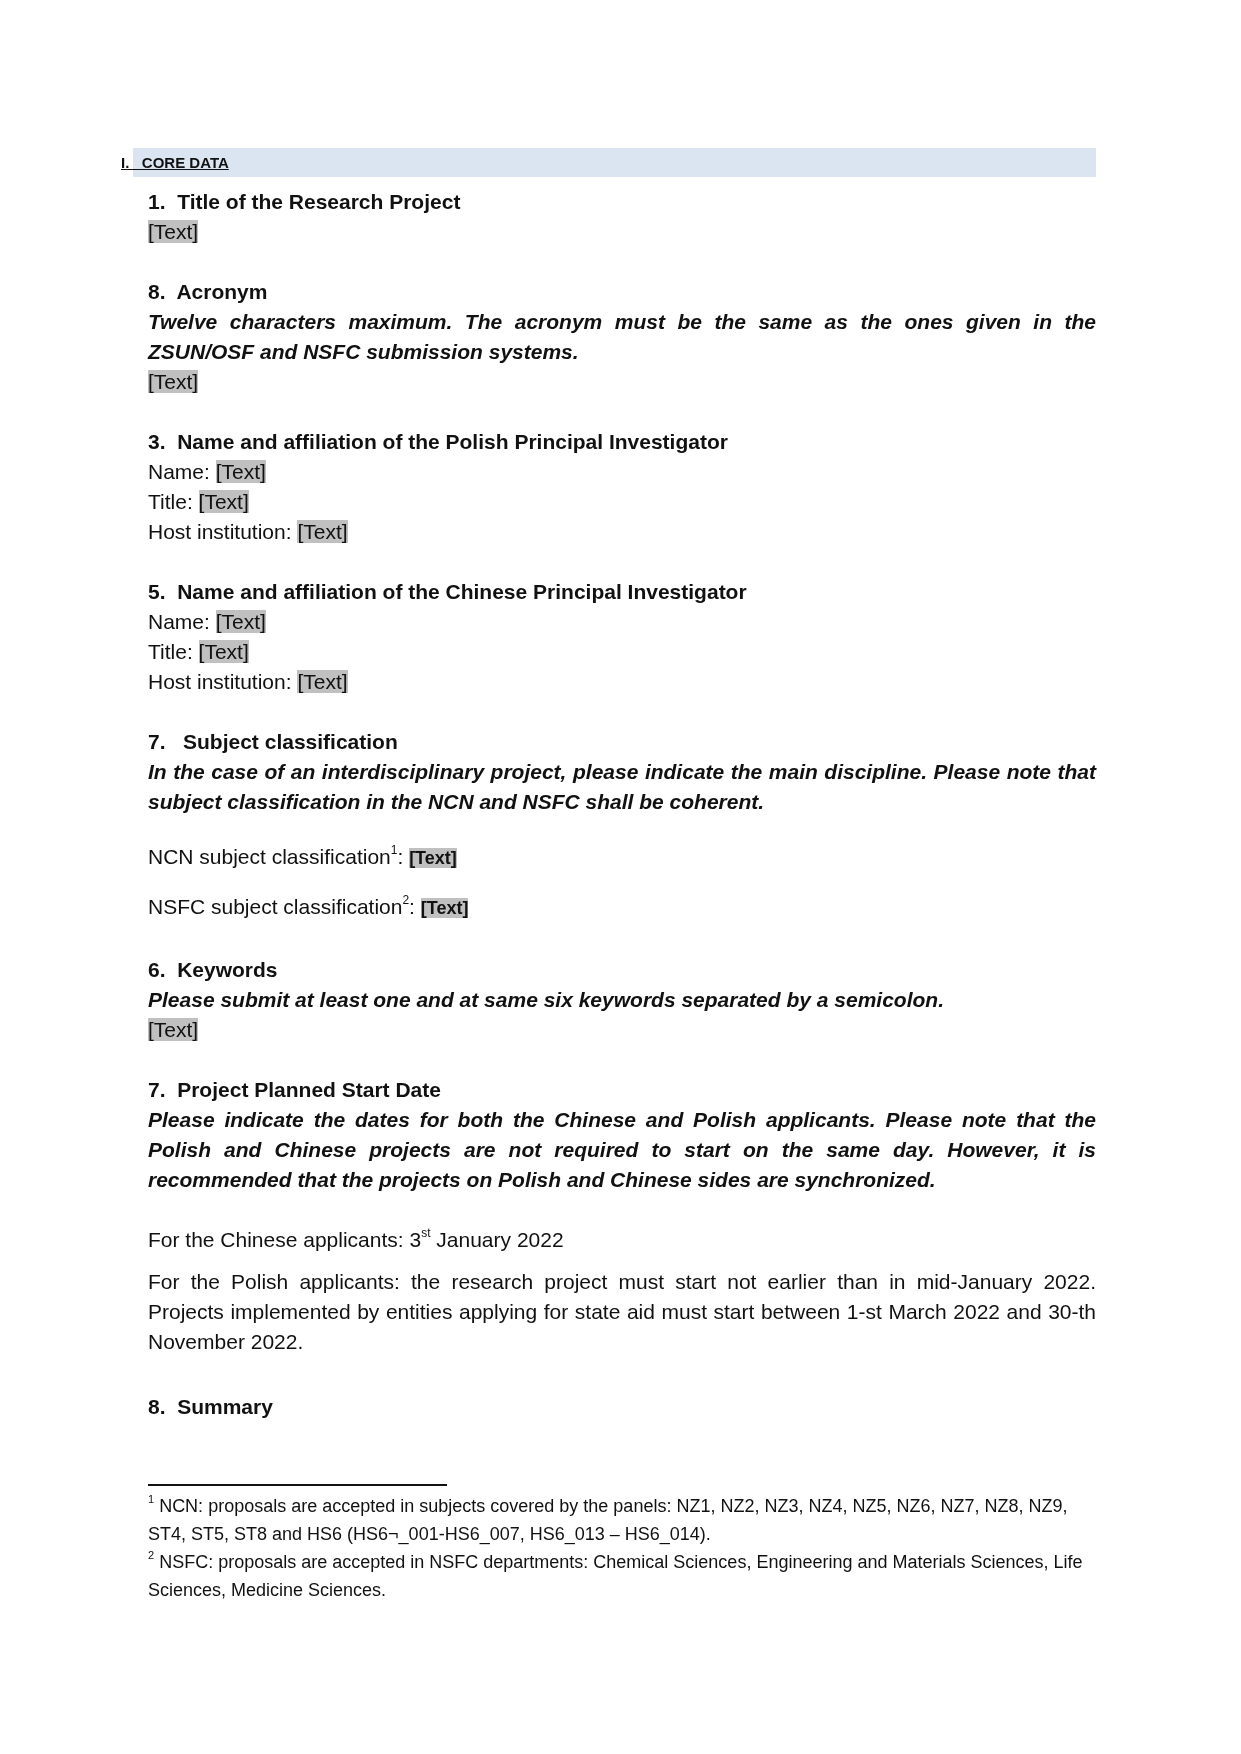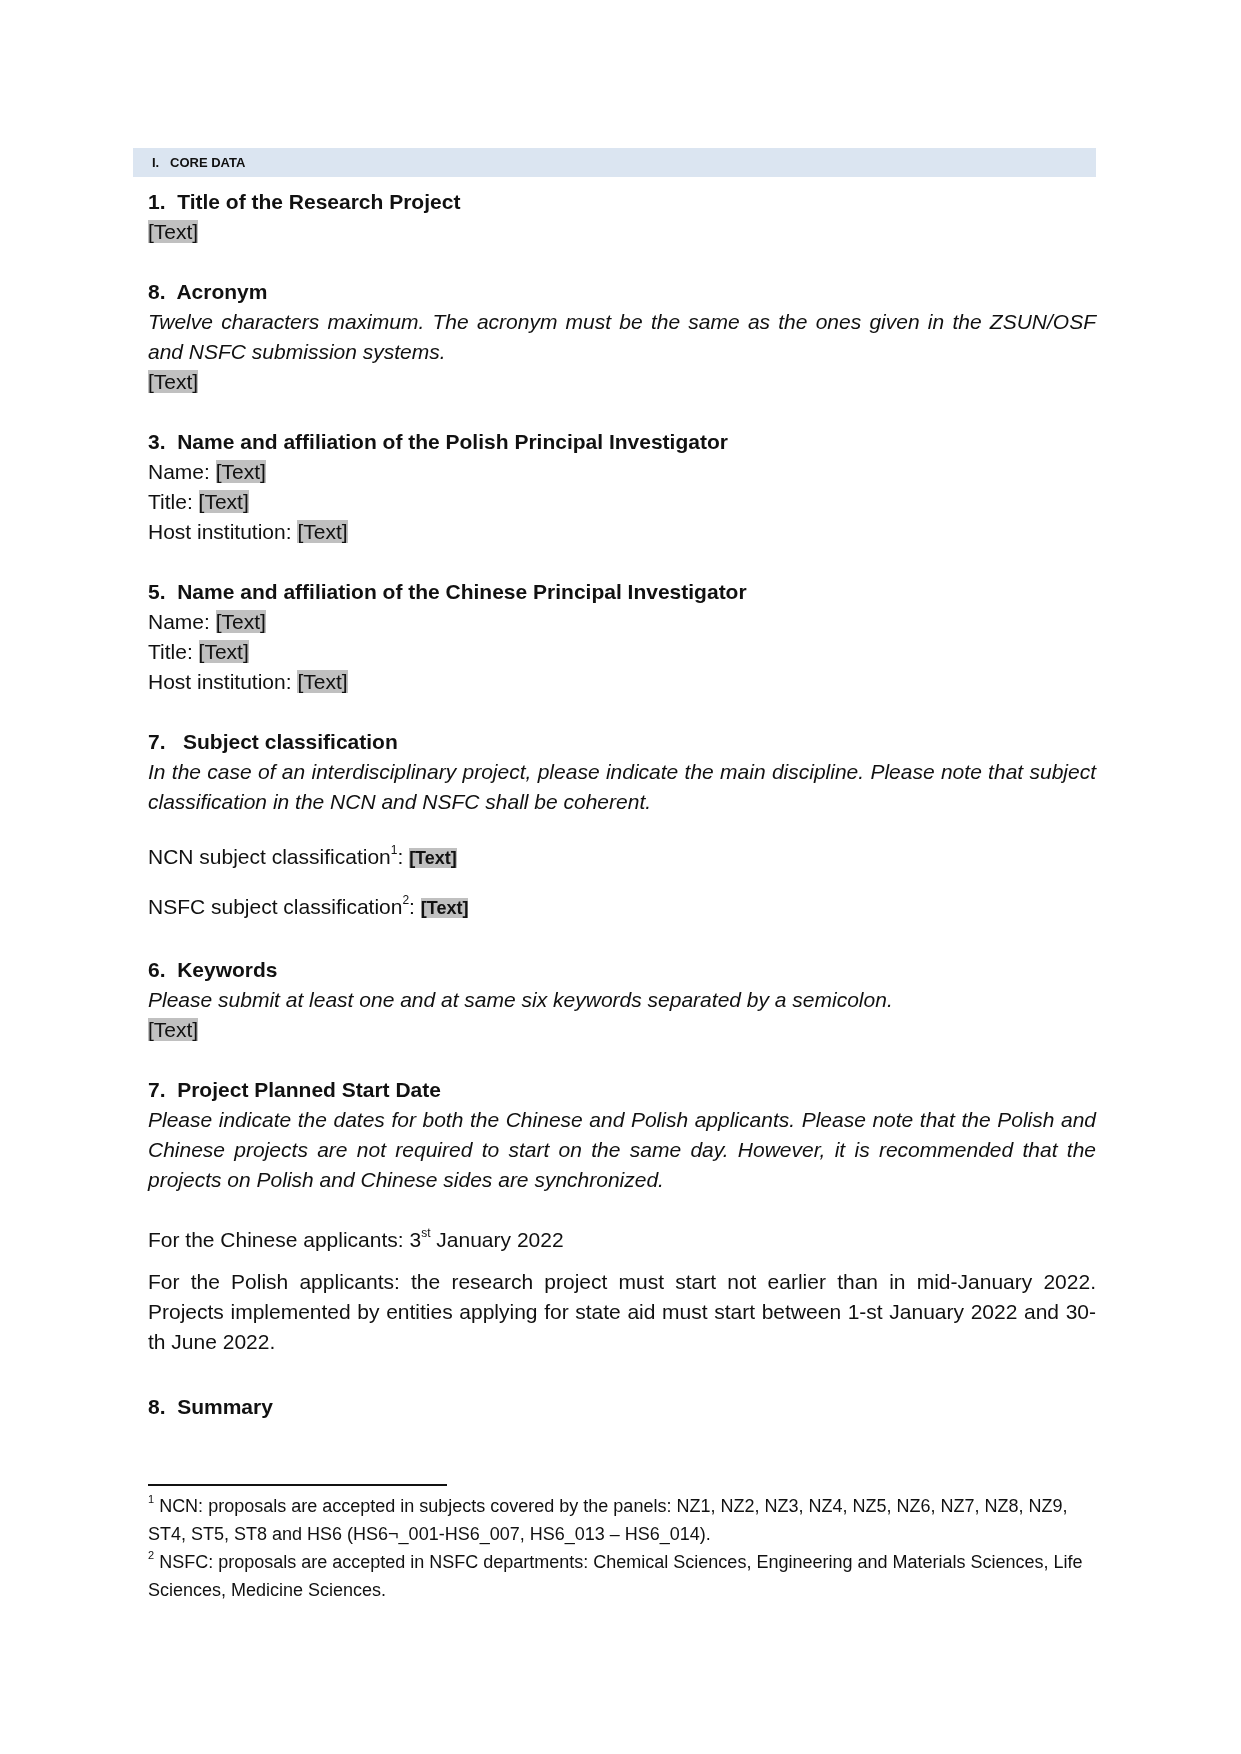--- a/index.html
+++ b/index.html
@@ -1,25 +1,25 @@
 <!DOCTYPE html>
 <html><head>
 <meta charset="utf-8">
 <style>
   html, body { margin: 0; padding: 0; background: #ffffff; }
   body { width: 1241px; height: 1754px; position: relative; overflow: hidden;
          font-family: "Liberation Sans", "DejaVu Sans", sans-serif; color: #111; }
   .page { position: absolute; left: 0; top: 0; width: 1241px; height: 1754px; }
   .section-bar { position: absolute; left: 133px; top: 148px; width: 963px; height: 29px;
                  background: #dbe5f1; }
-  .section-title { position: absolute; left: 152px; top: 149px; font-size: 13px; font-weight: bold;
-                   line-height: 27px; white-space: pre; }
+  .section-title { position: absolute; left: 121px; top: 149px; font-size: 15px; font-weight: bold;
+                   line-height: 27px; white-space: pre; text-decoration: underline; }
   .blk { position: absolute; left: 148px; width: 948px; font-size: 21px; line-height: 30px; }
   .h { font-weight: bold; white-space: pre; }
-  .it { font-style: italic; text-align: justify; text-align-last: left; }
+  .it { font-style: italic; text-align: justify; text-align-last: left; font-weight: bold; }
   .just { text-align: justify; text-align-last: left; }
   .ph { background: #c0c0c0; }
   .ph-b { background: #c0c0c0; font-weight: bold; font-size: 18px; }
   sup { font-size: 12px; line-height: 0; position: relative; top: -2px; vertical-align: super; }
   .fn-rule { position: absolute; left: 148px; top: 1484px; width: 299px; height: 2px; background: #111; }
   .fn { position: absolute; left: 148px; width: 948px; font-size: 18px; line-height: 28px; }
   .fn sup { font-size: 11px; }
 </style>
 </head>
 <body>
@@ -71,21 +71,21 @@
     <div><span class="ph">[Text]</span></div>
   </div>
 
   <div class="blk" style="top:1075px">
     <div class="h">7.  Project Planned Start Date</div>
     <div class="it">Please indicate the dates for both the Chinese and Polish applicants. Please note that the Polish and Chinese projects are not required to start on the same day. However, it is recommended that the projects on Polish and Chinese sides are synchronized.</div>
   </div>
   <div class="blk" style="top:1225px">
     <span>For the Chinese applicants: 3</span><sup>st</sup><span> January 2022</span>
   </div>
-  <div class="blk just" style="top:1267px">For the Polish applicants: the research project must start not earlier than in mid-January 2022. Projects implemented by entities applying for state aid must start between 1-st January 2022 and 30-th June 2022.</div>
+  <div class="blk just" style="top:1267px">For the Polish applicants: the research project must start not earlier than in mid-January 2022. Projects implemented by entities applying for state aid must start between 1-st March 2022 and 30-th November 2022.</div>
 
   <div class="blk" style="top:1392px">
     <div class="h">8.  Summary</div>
   </div>
 
   <div class="fn-rule"></div>
   <div class="fn" style="top:1492px">
     <sup>1</sup><span> NCN: proposals are accepted in subjects covered by the panels: NZ1, NZ2, NZ3, NZ4, NZ5, NZ6, NZ7, NZ8, NZ9, ST4, ST5, ST8 and HS6 (HS6¬_001-HS6_007, HS6_013 – HS6_014).</span>
   </div>
   <div class="fn" style="top:1548px">

